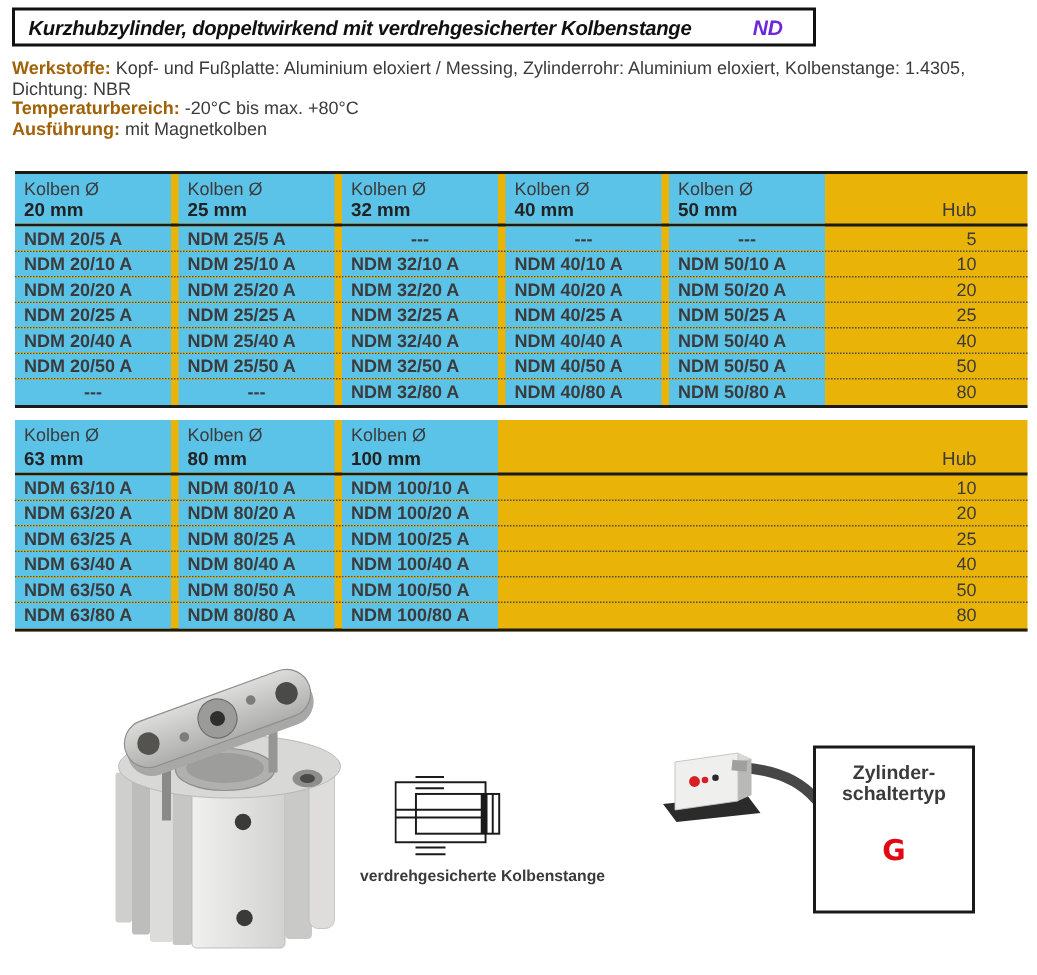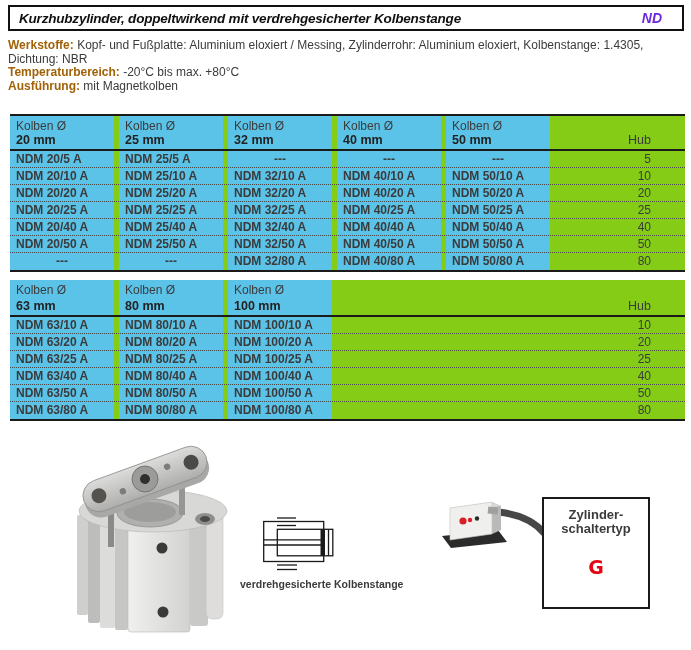--- a/index.html
+++ b/index.html
@@ -6,34 +6,34 @@
   html,body { width: 691px; height: 650px; background: #ffffff; }
   body {
     font-family: "Liberation Sans", sans-serif;
     color: #3b3b3c;
     position: relative;
     overflow: hidden;
   }
 
   
   .titlebox {
-    position: absolute; left: 8px; top: 5px; width: 676px; height: 26px;
+    position: absolute; left: 8px; top: 5px; width: 536px; height: 26px;
     border: 2px solid #111;
     display: flex; align-items: center; justify-content: space-between;
     padding: 0 20px 0 9px; background: #fff;
   }
   .title { font-weight: bold; font-style: italic; font-size: 13.5px; color: #101010; letter-spacing: -0.2px; }
   .code  { font-weight: bold; font-style: italic; font-size: 14px;  color: #6d28d9; }
 
   
   .specs { position: absolute; left: 8px; top: 39px; width: 679px; font-size: 12px; line-height: 13.5px; }
   .spec b { font-weight: bold; color: #a16207; }
 
   
-  .dtable { position: absolute; left: 10px; width: 675px; border-bottom: 2px solid #1a1a1a; background: #84cc16; }
+  .dtable { position: absolute; left: 10px; width: 675px; border-bottom: 2px solid #1a1a1a; background: #eab308; }
   #table1 { top: 114px; }
   #table2 { top: 280px; }
   .thead { display: flex; height: 37px; border-bottom: 2px solid #1a1a1a; }
   #table1 .thead { border-top: 2px solid #1a1a1a; }
   .hcell {
     width: 104px; margin-right: 5px; background: var(--blue, #5cc3e8);
     padding: 3px 0 2px 6px;
     display: flex; flex-direction: column; justify-content: space-between;
   }
   .hl1 { font-size: 12px; color: #3b3b3c; }

